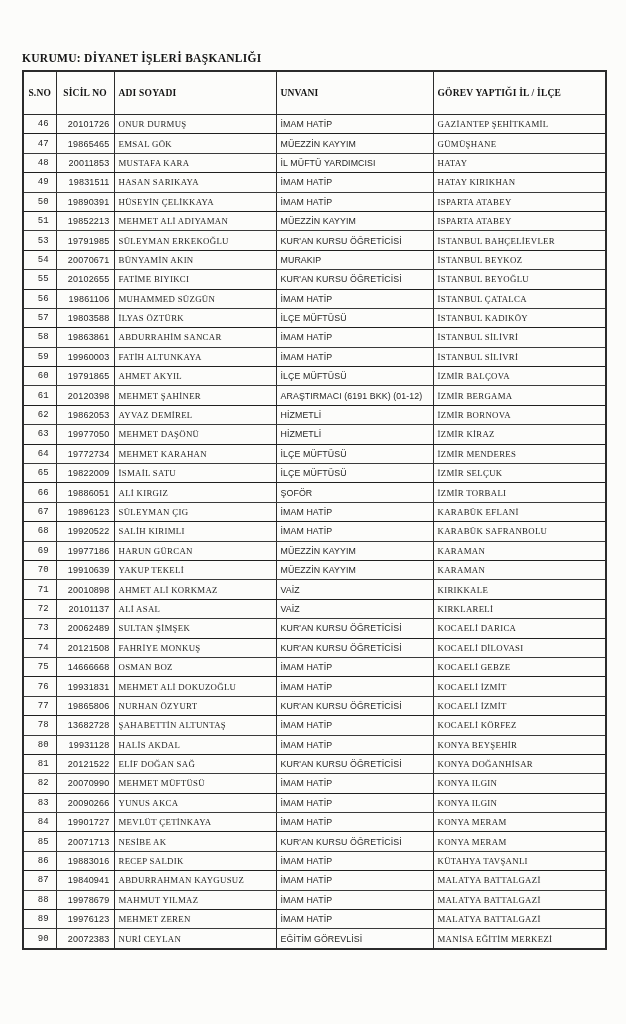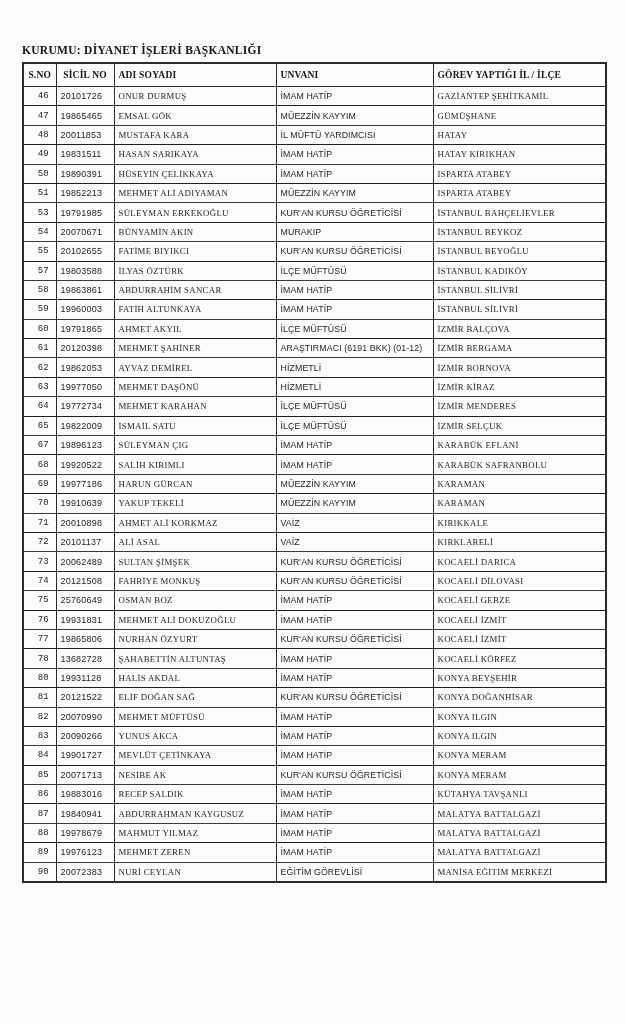--- a/index.html
+++ b/index.html
@@ -11,21 +11,21 @@
     height: 1024px;
     background: #fcfcfa;
     font-family: "Liberation Serif", serif;
     color: #1b1b1b;
     position: relative;
     overflow: hidden;
   }
   .page {
     position: absolute;
     left: 22px;
-    top: 44px;
+    top: 52px;
     width: 584px;
   }
   .doc-title {
     font-family: "Liberation Serif", serif;
     font-weight: bold;
     font-size: 11.5px;
     letter-spacing: 0.3px;
     margin: 0 0 6px 0;
     color: #151515;
   }
@@ -47,21 +47,21 @@
   col.c-unvan { width: 157px; }
   col.c-il    { width: 173px; }
 
   th {
     height: 20px;
     font-family: "Liberation Serif", serif;
     font-weight: bold;
     font-size: 9.5px;
     letter-spacing: 0.2px;
     text-align: left;
-    padding: 1px 4px;
+    padding: 11px 4px;
     white-space: nowrap;
     overflow: hidden;
     color: #141414;
   }
   th.center { text-align: center; }
 
   td {
     height: 18.4px;
     font-size: 8.8px;
     padding: 0 4px;
@@ -70,21 +70,21 @@
     vertical-align: middle;
     color: #1e1e1e;
   }
   td.sno {
     text-align: center;
     font-family: Liberation Mono, monospace;
     font-size: 9px;
     padding-left: 11px;
   }
   td.sicil {
-    text-align: left;
+    text-align: right;
     font-family: "Liberation Sans", sans-serif;
     font-size: 9px;
     letter-spacing: 0.2px;
   }
   td.ad {
     font-family: "Liberation Serif", serif;
     letter-spacing: 0.3px;
   }
   td.unvan {
     font-family: "Liberation Sans", sans-serif;
@@ -188,20 +188,27 @@
   </tr>
 
   <tr>
     <td class="sno">55</td>
     <td class="sicil">20102655</td>
     <td class="ad">FATİME BIYIKCI</td>
     <td class="unvan">KUR'AN KURSU ÖĞRETİCİSİ</td>
     <td class="il">İSTANBUL BEYOĞLU</td>
   </tr>
 
+  <tr>
+    <td class="sno">56</td>
+    <td class="sicil">19861106</td>
+    <td class="ad">MUHAMMED SÜZGÜN</td>
+    <td class="unvan">İMAM HATİP</td>
+    <td class="il">İSTANBUL ÇATALCA</td>
+  </tr>
 
   <tr>
     <td class="sno">57</td>
     <td class="sicil">19803588</td>
     <td class="ad">İLYAS ÖZTÜRK</td>
     <td class="unvan">İLÇE MÜFTÜSÜ</td>
     <td class="il">İSTANBUL KADIKÖY</td>
   </tr>
 
   <tr>
@@ -261,20 +268,27 @@
   </tr>
 
   <tr>
     <td class="sno">65</td>
     <td class="sicil">19822009</td>
     <td class="ad">İSMAİL SATU</td>
     <td class="unvan">İLÇE MÜFTÜSÜ</td>
     <td class="il">İZMİR SELÇUK</td>
   </tr>
 
+  <tr>
+    <td class="sno">66</td>
+    <td class="sicil">19886051</td>
+    <td class="ad">ALİ KIRGIZ</td>
+    <td class="unvan">ŞOFÖR</td>
+    <td class="il">İZMİR TORBALI</td>
+  </tr>
 
   <tr>
     <td class="sno">67</td>
     <td class="sicil">19896123</td>
     <td class="ad">SÜLEYMAN ÇIG</td>
     <td class="unvan">İMAM HATİP</td>
     <td class="il">KARABÜK EFLANİ</td>
   </tr>
 
   <tr>
@@ -328,21 +342,21 @@
   <tr>
     <td class="sno">74</td>
     <td class="sicil">20121508</td>
     <td class="ad">FAHRİYE MONKUŞ</td>
     <td class="unvan">KUR'AN KURSU ÖĞRETİCİSİ</td>
     <td class="il">KOCAELİ DİLOVASI</td>
   </tr>
 
   <tr>
     <td class="sno">75</td>
-    <td class="sicil">25760649</td>
+    <td class="sicil">14666668</td>
     <td class="ad">OSMAN BOZ</td>
     <td class="unvan">İMAM HATİP</td>
     <td class="il">KOCAELİ GEBZE</td>
   </tr>
 
   <tr>
     <td class="sno">76</td>
     <td class="sicil">19931831</td>
     <td class="ad">MEHMET ALİ DOKUZOĞLU</td>
     <td class="unvan">İMAM HATİP</td>

